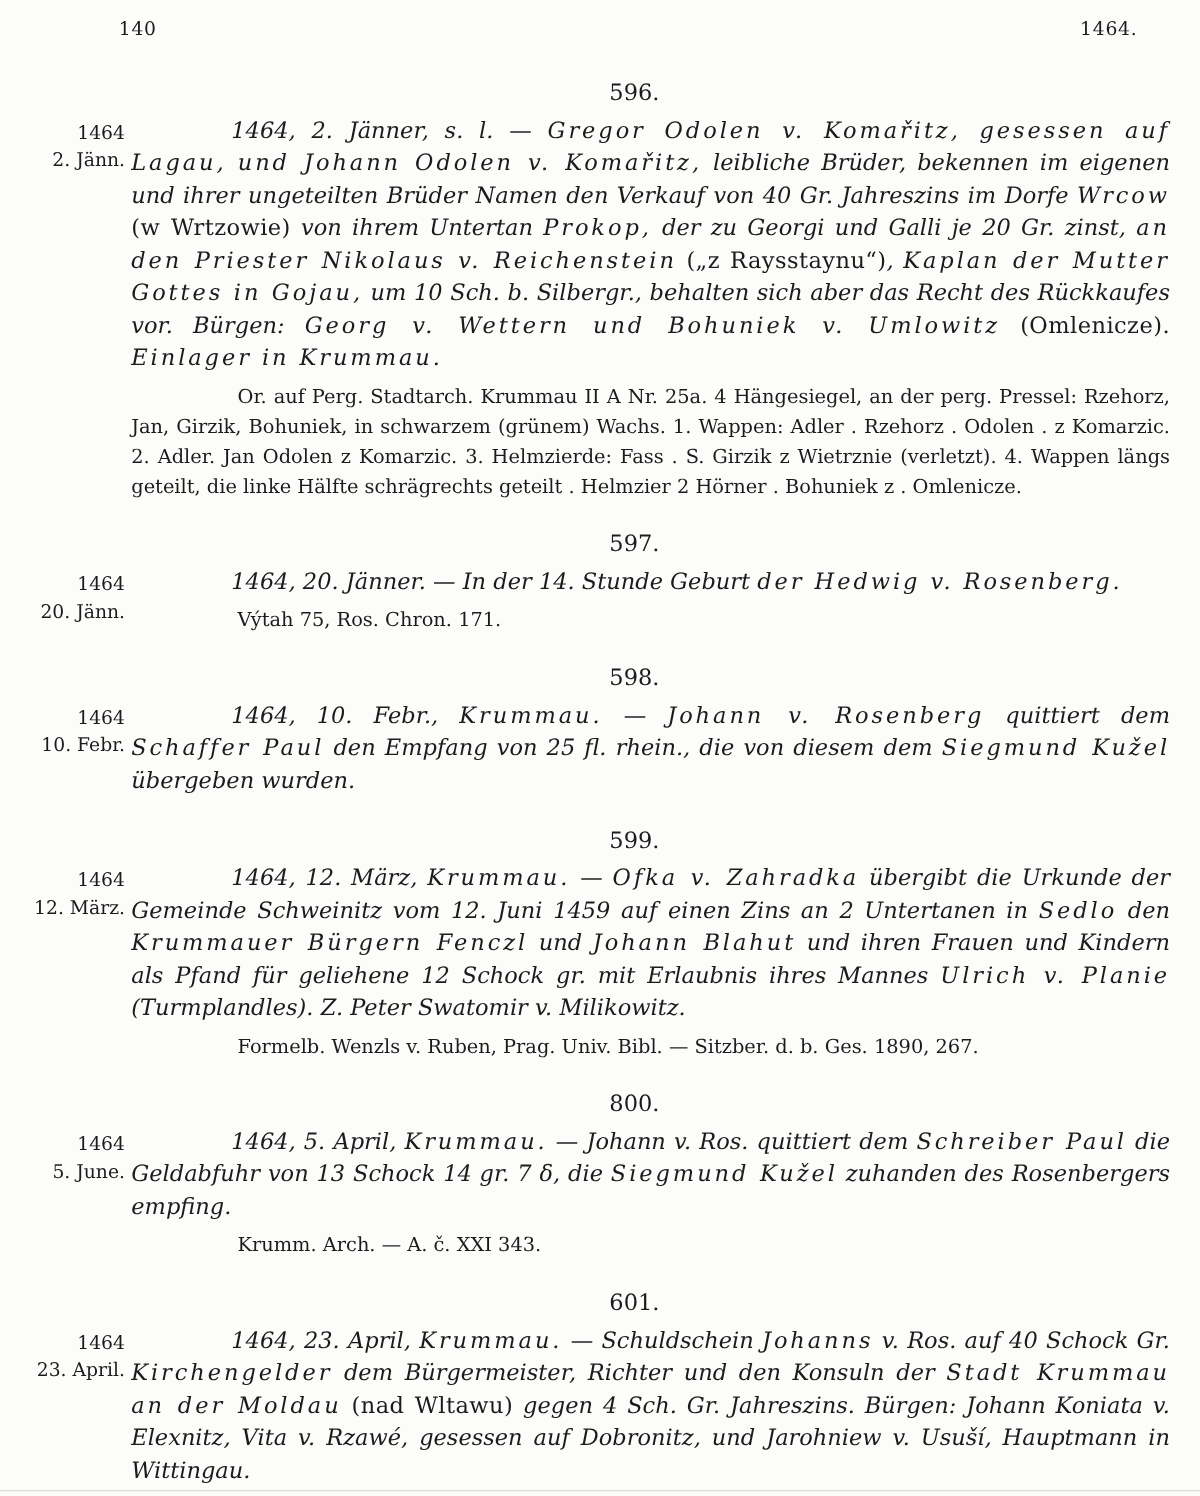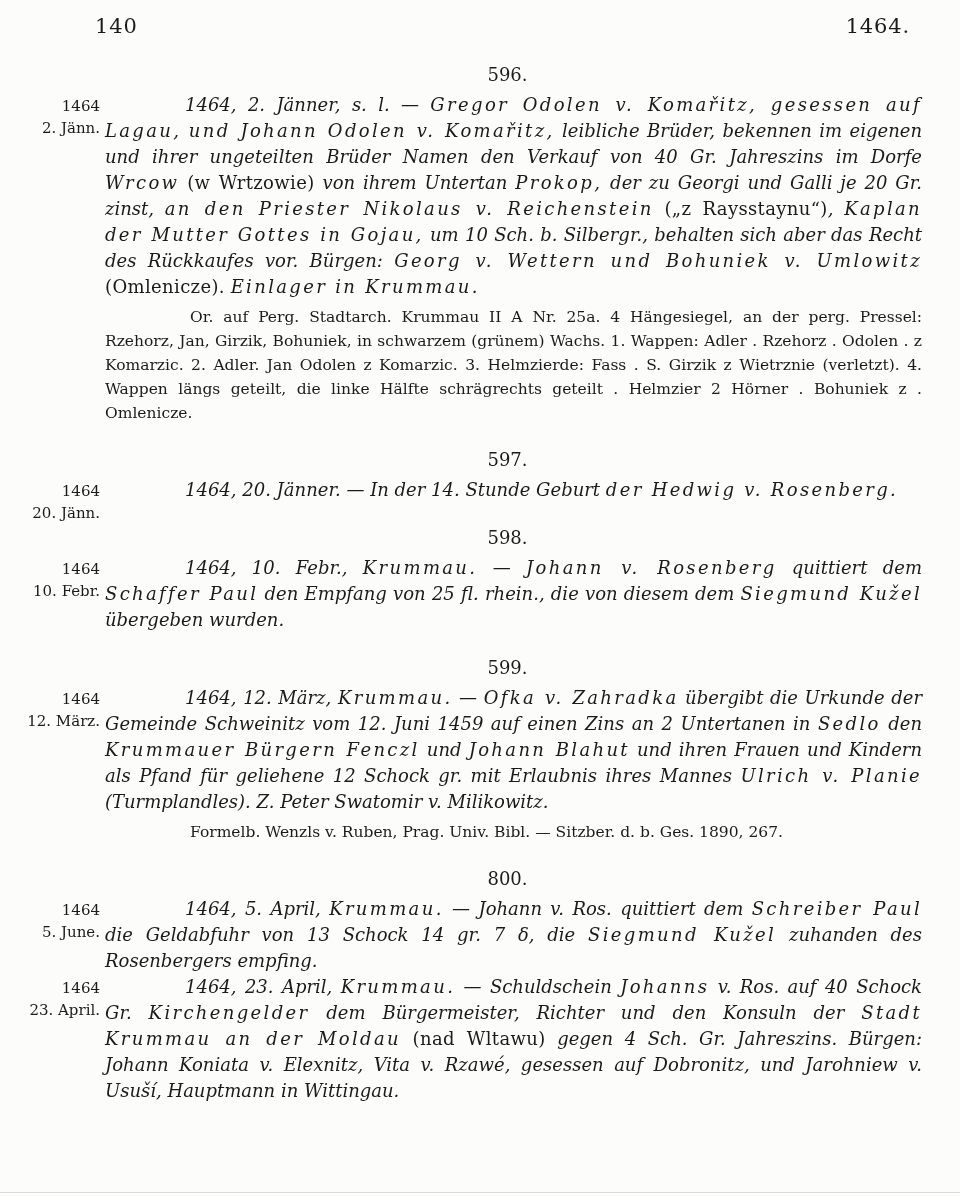--- a/index.html
+++ b/index.html
@@ -12,21 +12,21 @@
   }
   .page {
     position: relative;
     width: 960px; height: 1197px;
     box-sizing: border-box;
     padding-top: 14px;
   }
   .page-header {
     position: relative;
     height: 26px;
-    font-size: 21px;
+    font-size: 15px;
   }
   .page-num {
     position: absolute;
     left: 95px; top: 0;
     letter-spacing: 0.04em;
   }
   .year-heading {
     display: block;
     margin: 0 50px 0 105px;
     text-align: right;
@@ -43,21 +43,21 @@
   .margin-note {
     position: absolute;
     left: 0; top: 3px;
     width: 100px;
     font-size: 15px;
     line-height: 22px;
     text-align: right;
   }
   .entry-content {
     margin-left: 105px;
-    margin-right: 38px;
+    margin-right: 24px;
   }
   .body-par {
     margin: 0;
     font-style: italic;
     font-size: 18px;
     line-height: 26px;
     text-align: justify;
     text-indent: 80px;
   }
   .body-par .sp { letter-spacing: 0.13em; }
@@ -102,20 +102,21 @@
 
   <section class="entry">
     <h3 class="entry-num">597.</h3>
     <div class="entry-row">
       <div class="margin-note">
         <div>1464</div>
         <div>20. Jänn.</div>
       </div>
       <div class="entry-content">
         <p class="body-par"><span>1464, 20. Jänner. — In der 14. Stunde Geburt </span><span class="sp">der Hedwig v. Rosenberg.</span></p>
+        <p class="note-par">Výtah 75, Ros. Chron. 171.</p>
       </div>
     </div>
   </section>
 
   <section class="entry">
     <h3 class="entry-num">598.</h3>
     <div class="entry-row">
       <div class="margin-note">
         <div>1464</div>
         <div>10. Febr.</div>
@@ -142,25 +143,27 @@
 
   <section class="entry">
     <h3 class="entry-num">800.</h3>
     <div class="entry-row">
       <div class="margin-note">
         <div>1464</div>
         <div>5. June.</div>
       </div>
       <div class="entry-content">
         <p class="body-par"><span>1464, 5. April, </span><span class="sp">Krummau.</span><span> — Johann v. Ros. quittiert dem </span><span class="sp">Schreiber Paul</span><span> die Geldabfuhr von 13 Schock 14 gr. 7 δ, die </span><span class="sp">Siegmund Kužel</span><span> zuhanden des Rosenbergers empfing.</span></p>
+        <p class="note-par">Krumm. Arch. — A. č. XXI 343.</p>
       </div>
     </div>
   </section>
 
   <section class="entry">
+    <h3 class="entry-num">601.</h3>
     <div class="entry-row">
       <div class="margin-note">
         <div>1464</div>
         <div>23. April.</div>
       </div>
       <div class="entry-content">
         <p class="body-par"><span>1464, 23. April, </span><span class="sp">Krummau.</span><span> — Schuldschein </span><span class="sp">Johanns</span><span> v. Ros. auf 40 Schock Gr. </span><span class="sp">Kirchengelder</span><span> dem Bürgermeister, Richter und den Konsuln der </span><span class="sp">Stadt Krummau an der Moldau</span><span> </span><span class="up">(nad Wltawu)</span><span> gegen 4 Sch. Gr. Jahreszins.  Bürgen: Johann Koniata v. Elexnitz, Vita v. Rzawé, gesessen auf Dobronitz, und Jarohniew v. Usuší, Hauptmann in Wittingau.</span></p>
 
       </div>
     </div>

